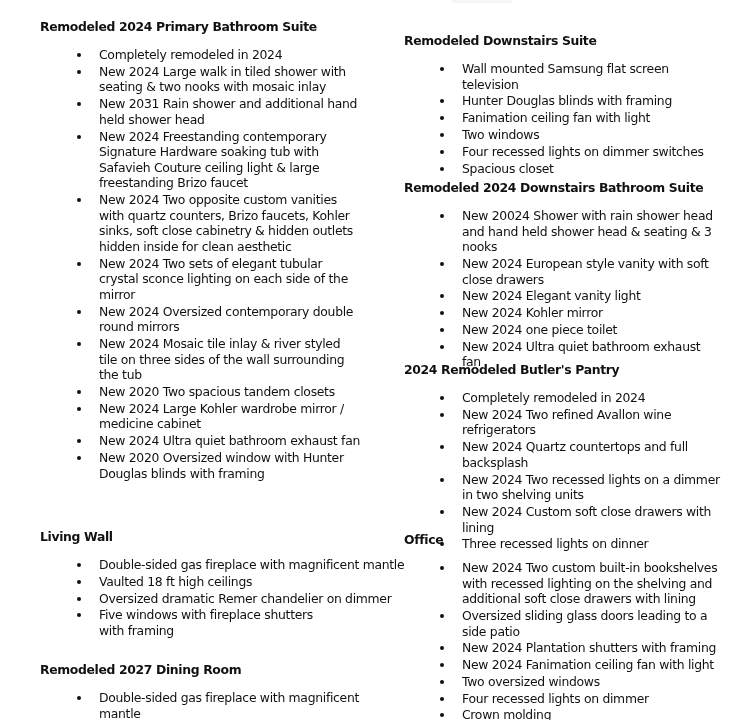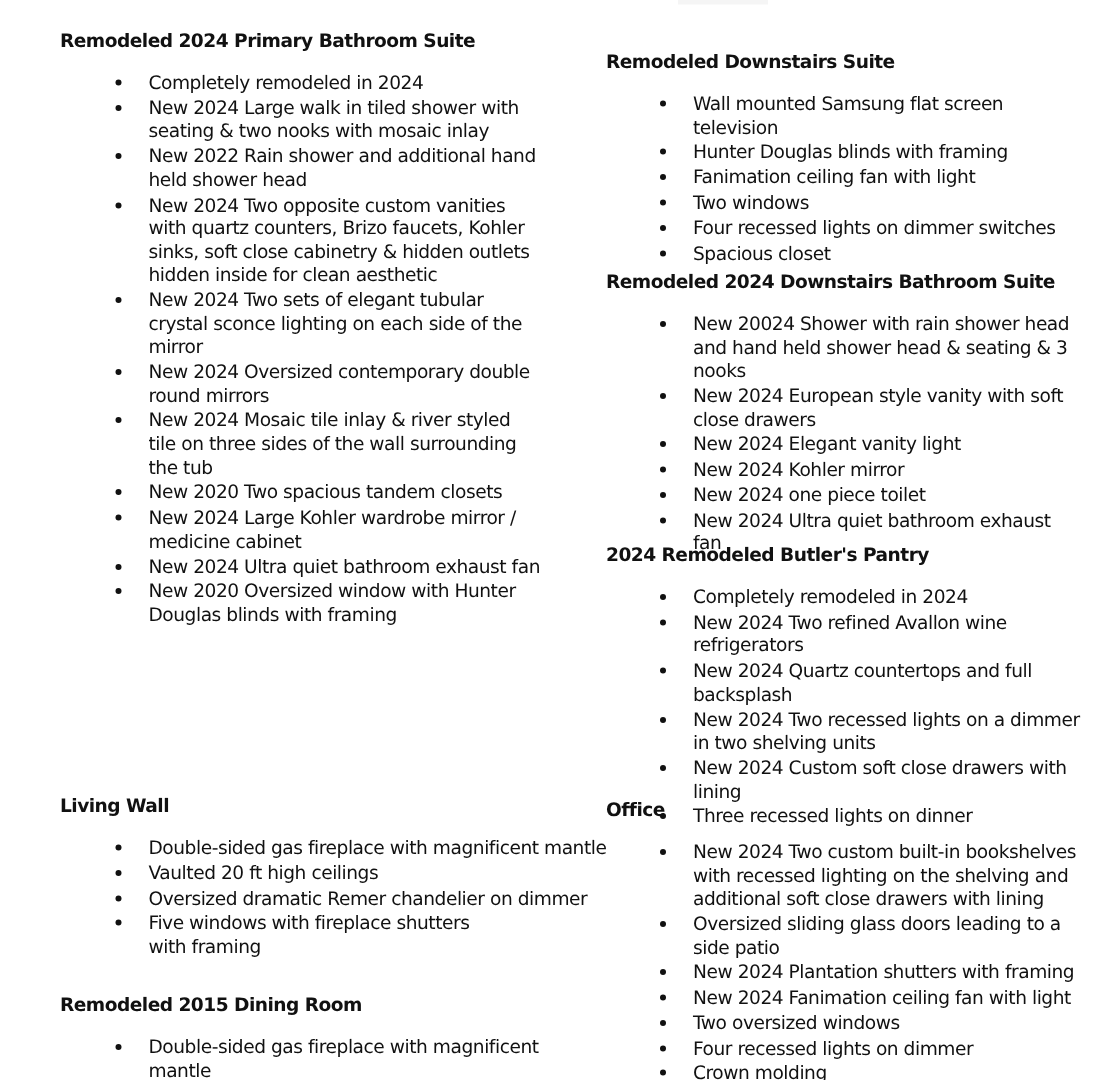--- a/index.html
+++ b/index.html
@@ -35,42 +35,43 @@
 <body>
 
 <div class="fade"></div>
 
 <div class="col col-left">
   <div class="section" style="top:19px">
     <h2 class="heading">Remodeled 2024 Primary Bathroom Suite</h2>
     <ul>
         <li>Completely remodeled in 2024</li>
         <li>New 2024 Large walk in tiled shower with seating &amp; two nooks with mosaic inlay</li>
-        <li>New 2022 Rain shower and additional hand held shower head</li>
+        <li>New 2031 Rain shower and additional hand held shower head</li>
+        <li>New 2024 Freestanding contemporary Signature Hardware soaking tub with Safavieh Couture ceiling light &amp; large freestanding Brizo faucet</li>
         <li>New 2024 Two opposite custom vanities with quartz counters, Brizo faucets, Kohler sinks, soft close cabinetry &amp; hidden outlets hidden inside for clean aesthetic</li>
         <li>New 2024 Two sets of elegant tubular crystal sconce lighting on each side of the mirror</li>
         <li>New 2024 Oversized contemporary double round mirrors</li>
         <li>New 2024 Mosaic tile inlay &amp; river styled tile on three sides of the wall surrounding the tub</li>
         <li>New 2020 Two spacious tandem closets</li>
         <li>New 2024 Large Kohler wardrobe mirror / medicine cabinet</li>
         <li>New 2024 Ultra quiet bathroom exhaust fan</li>
         <li>New 2020 Oversized window with Hunter Douglas blinds with framing</li>
       </ul>
   </div>
   <div class="section nowrap" style="top:529px">
     <h2 class="heading">Living Wall</h2>
     <ul>
         <li>Double-sided gas fireplace with magnificent mantle</li>
-        <li>Vaulted 20 ft high ceilings</li>
+        <li>Vaulted 18 ft high ceilings</li>
         <li>Oversized dramatic Remer chandelier on dimmer</li>
         <li style="white-space: normal; width: 230px;">Five windows with fireplace shutters with framing</li>
       </ul>
   </div>
   <div class="section" style="top:662px">
-    <h2 class="heading">Remodeled 2015 Dining Room</h2>
+    <h2 class="heading">Remodeled 2027 Dining Room</h2>
     <ul>
         <li>Double-sided gas fireplace with magnificent mantle</li>
         <li>Stunning modern Ethan Allen chandelier with cascading lights on dimmer</li>
       </ul>
   </div>
 </div>
 
 <div class="col col-right">
   <div class="section" style="top:33px">
     <h2 class="heading">Remodeled Downstairs Suite</h2>

